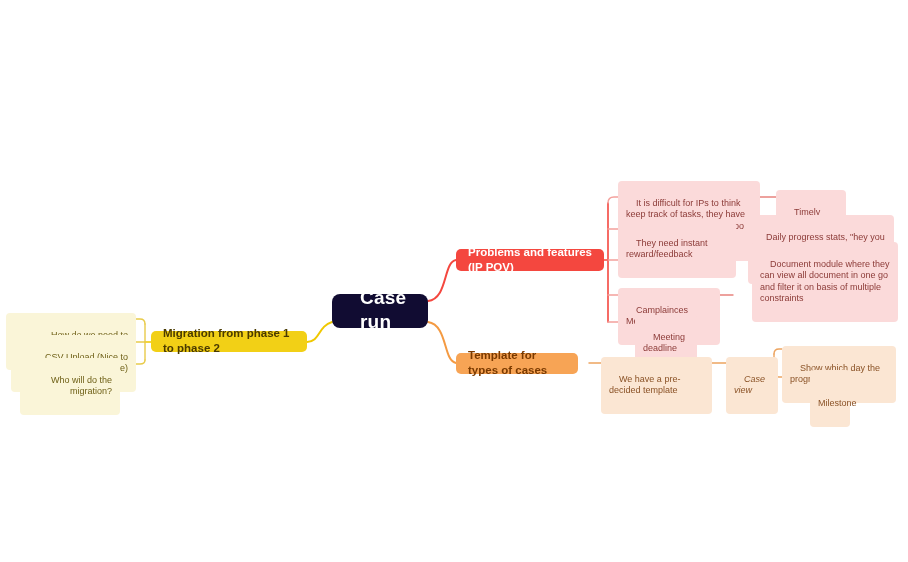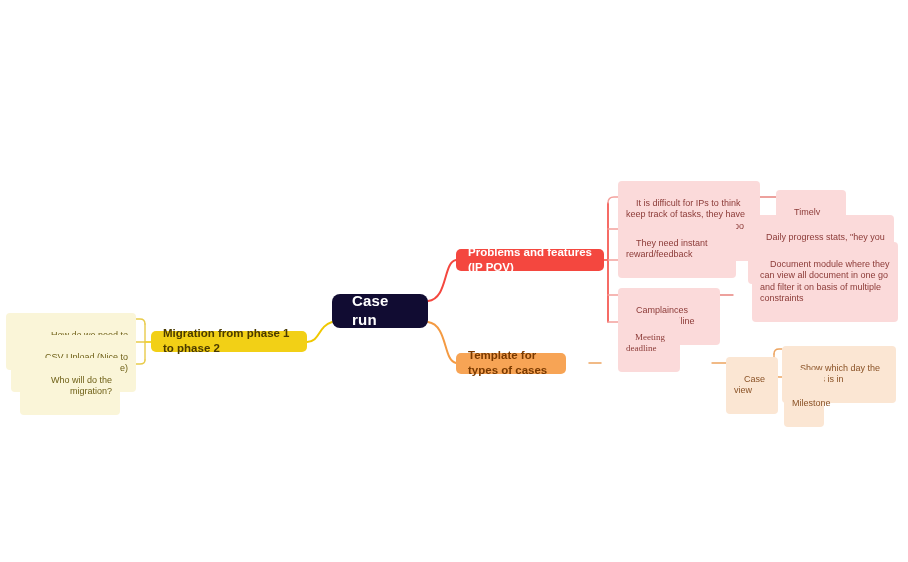--- a/index.html
+++ b/index.html
@@ -33,25 +33,25 @@
     box-sizing: border-box;
     border-radius: 6px;
     line-height: 1.28;
     white-space: pre-wrap;
   }
 
   
   .root {
     background: #110c32;
     color: #ffffff;
-    font-size: 15px;
+    font-size: 19px;
     font-weight: 600;
     letter-spacing: .2px;
     border-radius: 8px;
-    padding: 11px 20px 13px 20px;
+    padding: 11px 20px 13px 28px;
     display: flex;
     align-items: center;
     justify-content: center;
   }
 
   
   .b1 {
     font-size: 11.5px;
     font-weight: 700;
     padding: 7px 12px 8px 12px;
@@ -139,37 +139,40 @@
   </div>
 
   <div class="node leaf pink" style="left:752px; top:242px; width:146px;">
     <span>Document module where they can view all document in one go and filter it on basis of multiple constraints</span>
   </div>
 
   <div class="node leaf pink" style="left:618px; top:288px; width:102px;">
     <span>Camplainces Meeting deadline</span>
   </div>
 
-  <div class="node leaf pink" style="left:618px; top:315px; width:62px;font-family:Liberation Serif, serif;">
+  <div class="node leaf pink" style="left:635px; top:315px; width:62px;">
     <span>Meeting deadline</span>
   </div>
 
-  <div class="node b1 orange" style="left:456px; top:353px; width:110px; height:21px;">
+  <div class="node b1 orange" style="left:456px; top:353px; width:122px; height:21px;">
     <span>Template for types of cases</span>
   </div>
 
+  <div class="node leaf peach" style="left:601px; top:357px; width:111px;">
+    <span>We have a pre-decided template</span>
+  </div>
 
-  <div class="node leaf peach" style="left:726px; top:357px; width:52px;">
+  <div class="node leaf peach" style="left:726px; top:357px; width:52px;font-style:italic;">
     <span>Case view</span>
   </div>
 
   <div class="node leaf peach" style="left:782px; top:346px; width:114px;">
     <span>Show which day the progress is in</span>
   </div>
-  <div class="node leaf peach" style="left:784px; top:370px; width:40px;">
+  <div class="node leaf peach" style="left:810px; top:370px; width:40px;">
     <span>Milestone</span>
   </div>
 
   <div class="node b1 yellow" style="left:151px; top:331px; width:156px; height:21px; ">
     <span>Migration from phase 1 to phase 2</span>
   </div>
 
   <div class="node leaf cream right-al" style="left:6px; top:313px; width:130px;">
     <span>How do we need to document things</span>
   </div>

